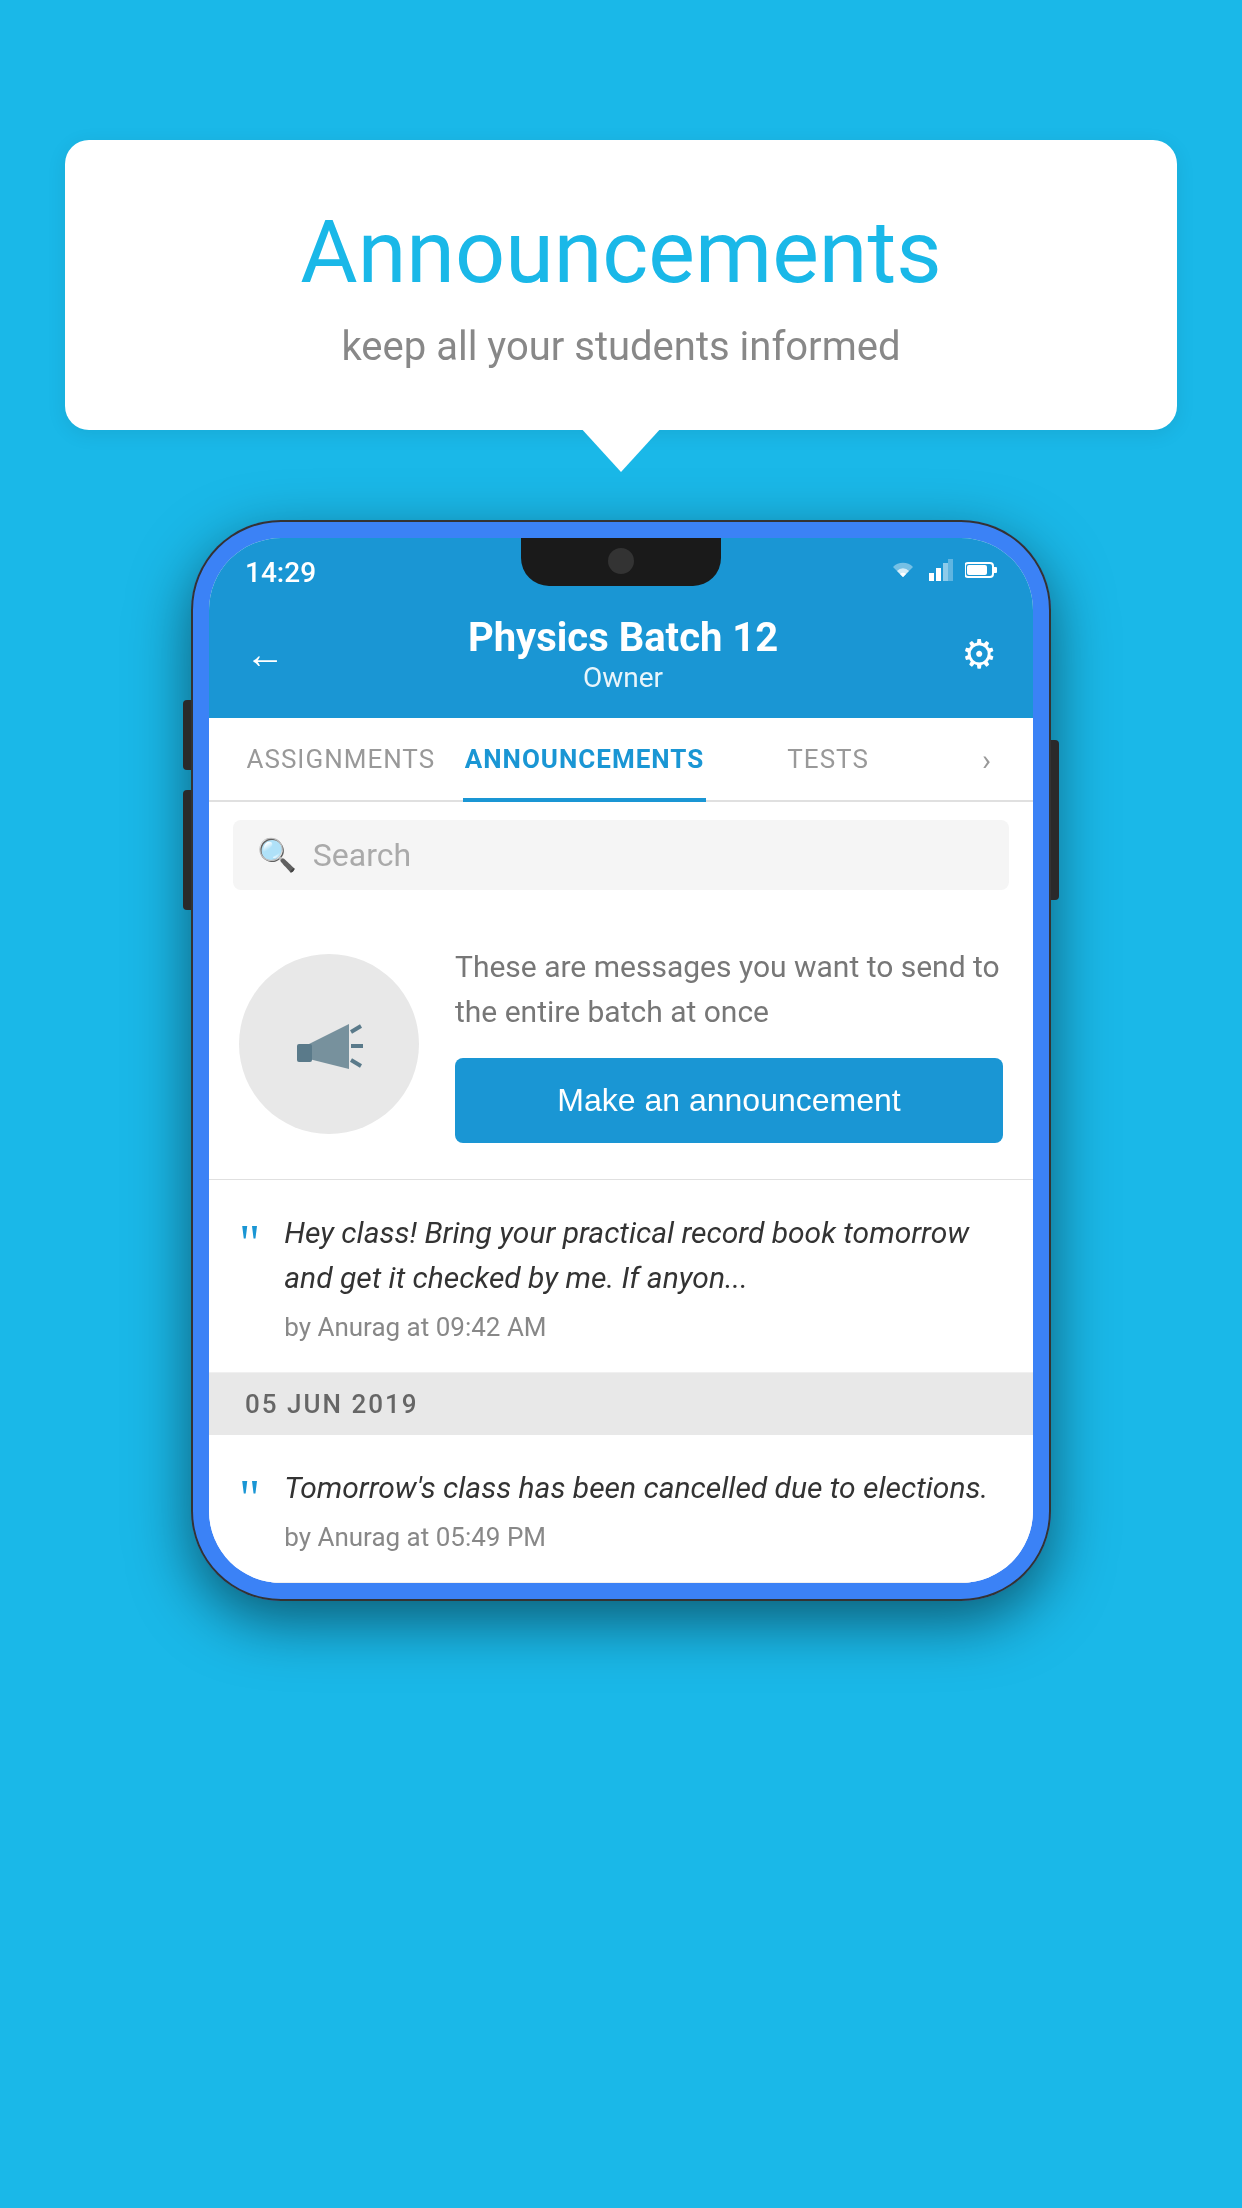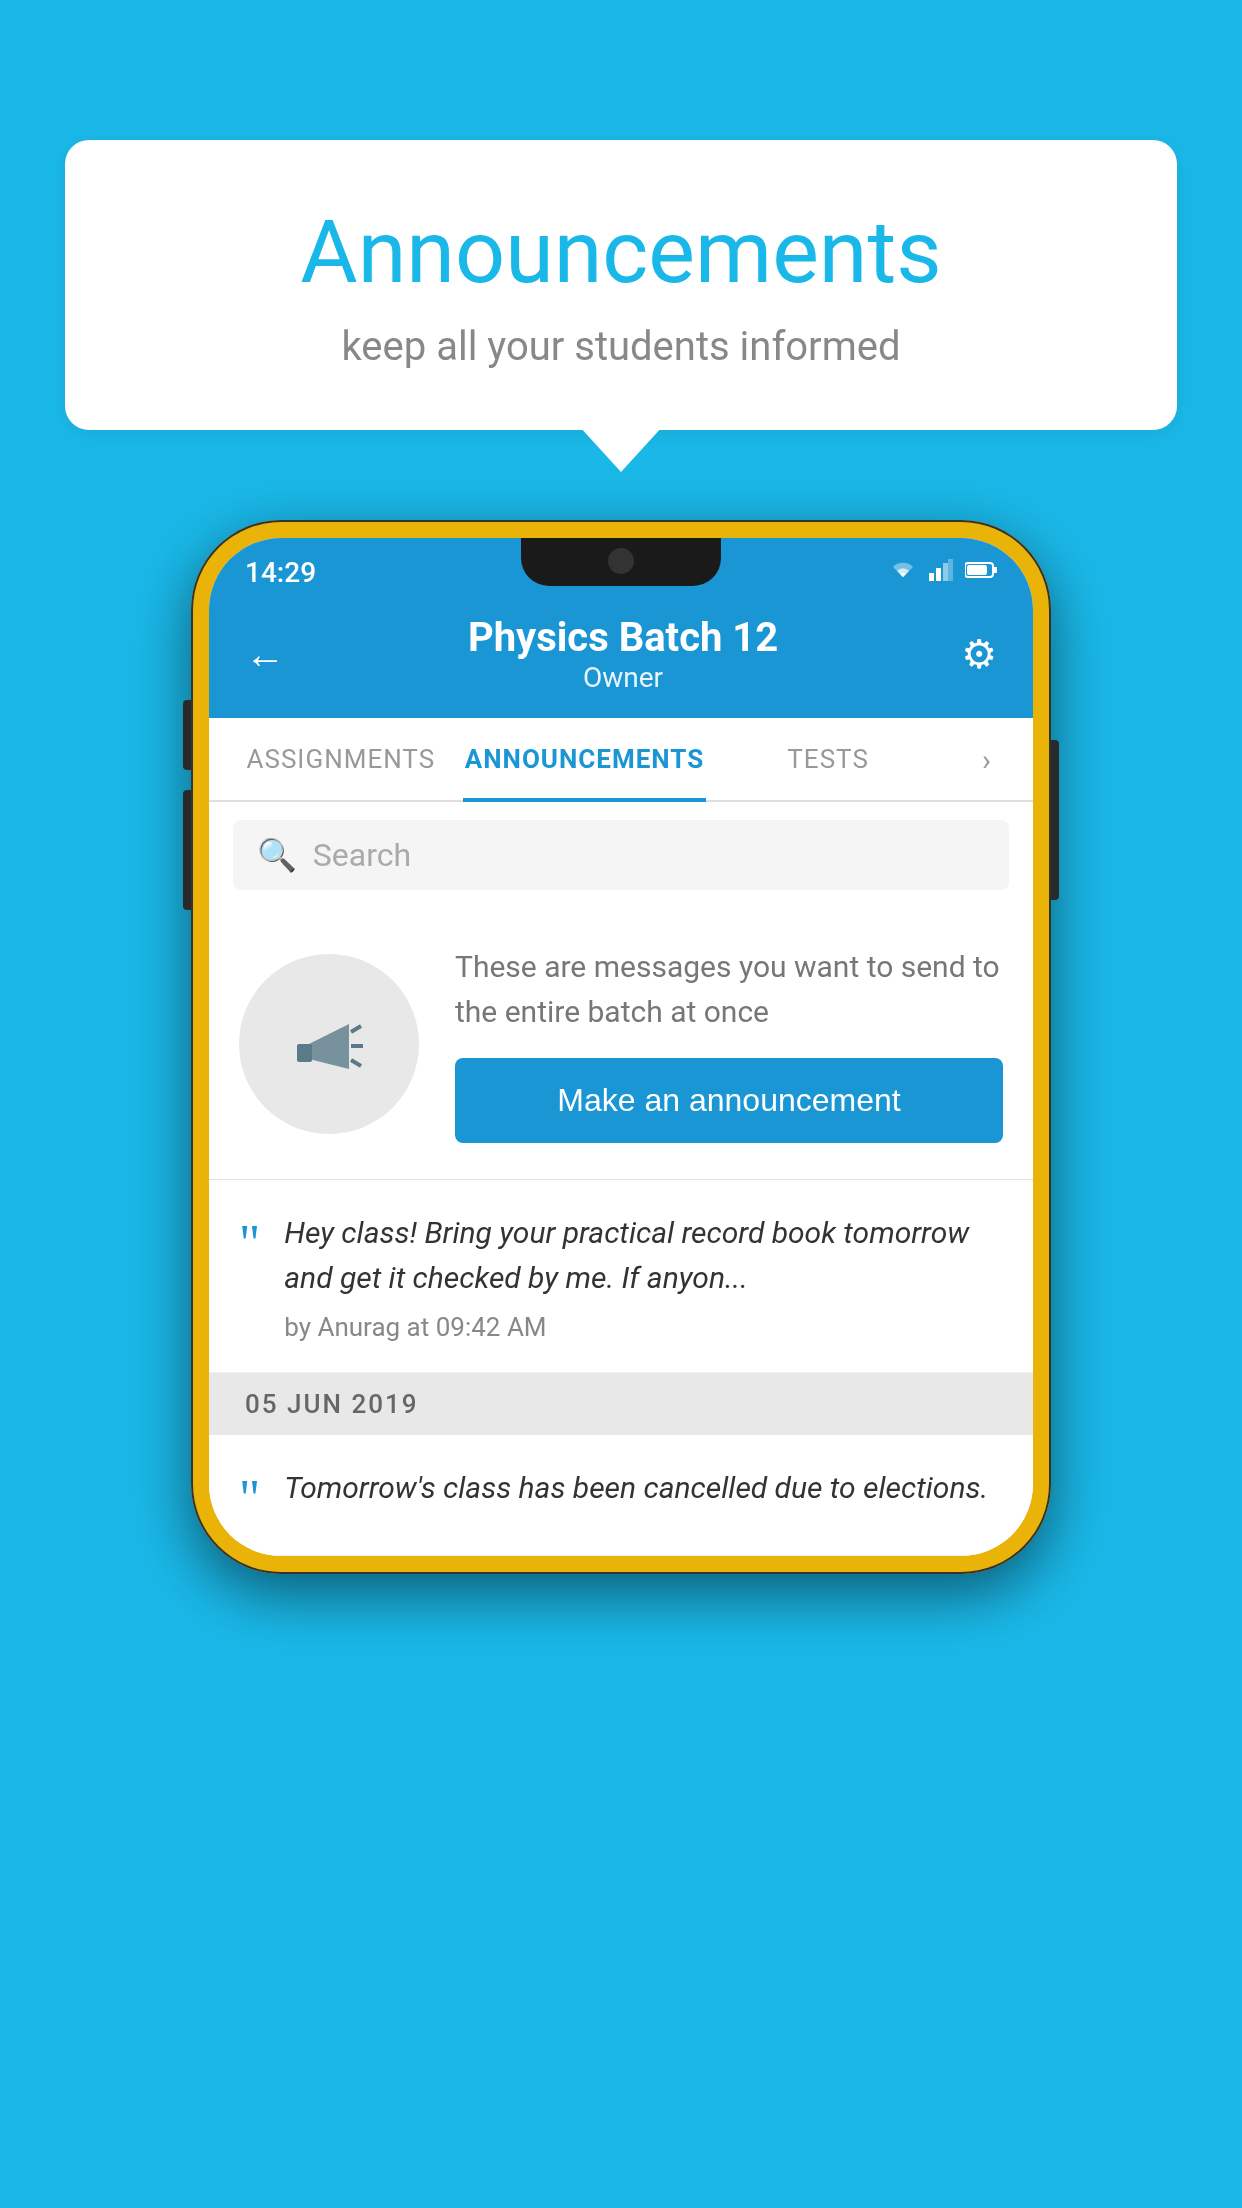--- a/index.html
+++ b/index.html
@@ -57,21 +57,21 @@
 
     
     .phone-wrapper {
       position: absolute;
       top: 520px;
       left: 50%;
       transform: translateX(-50%);
       width: 860px;
     }
     .phone-outer {
-      background: #eab308;
+      background: #3b82f6;
       border-radius: 90px;
       padding: 18px;
       box-shadow: 0 20px 60px rgba(0,0,0,0.5), inset 0 0 0 2px #333;
       position: relative;
     }
     .phone-notch-area {
       position: absolute;
       top: 18px;
       left: 50%;
       transform: translateX(-50%);
@@ -417,18 +417,19 @@
           <div class="announce-text">Hey class! Bring your practical record book tomorrow and get it checked by me. If anyon...</div>
           <div class="announce-meta">by Anurag at 09:42 AM</div>
         </div>
       </div>
 
       <div class="date-separator">05  JUN  2019</div>
       <div class="announce-item">
         <div class="quote-icon">"</div>
         <div class="announce-content">
           <div class="announce-text">Tomorrow's class has been cancelled due to elections.</div>
+          <div class="announce-meta">by Anurag at 05:49 PM</div>
         </div>
       </div>
 
     </div>
   </div>
 </div>
 
 </body></html>

